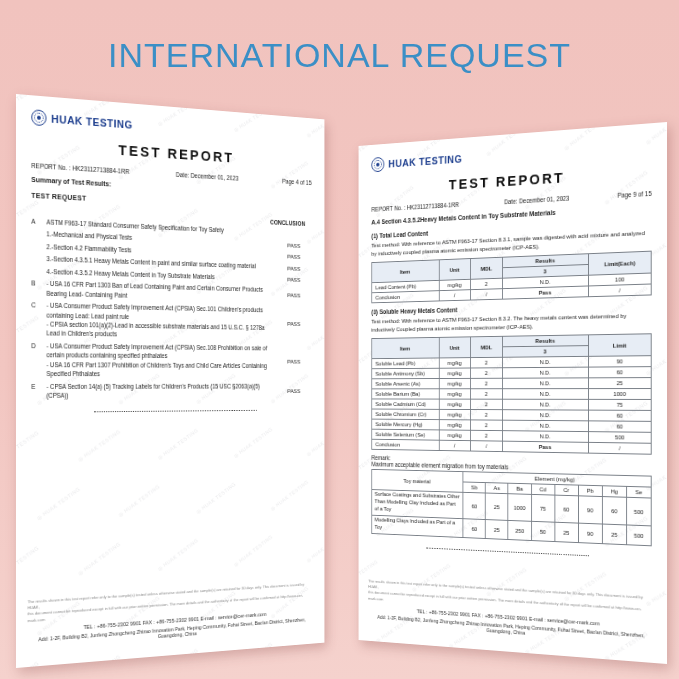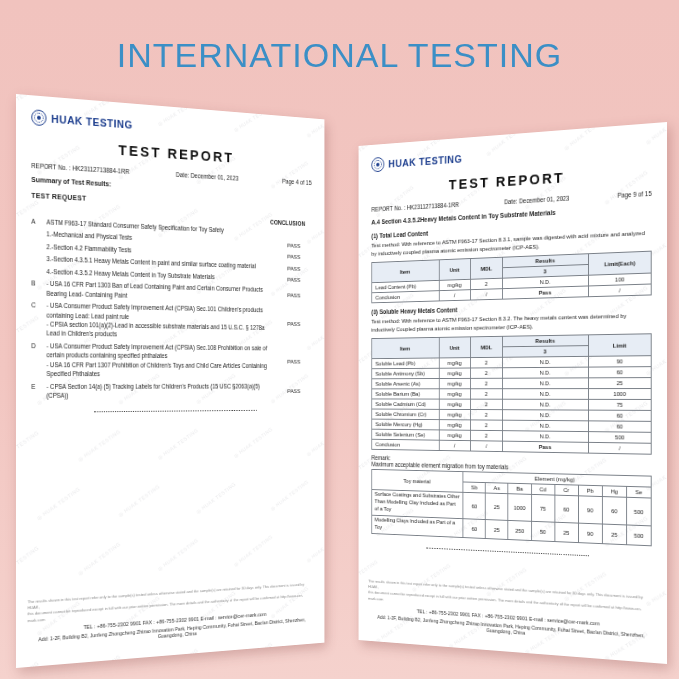--- a/index.html
+++ b/index.html
@@ -83,21 +83,21 @@
   .page-footer{
     position:absolute;left:12px;right:12px;bottom:18px;text-align:center;
   }
   .fine-print{font-size:4.2px;color:#8a8a8a;line-height:1.5;text-align:left;}
   .contact-line{font-size:5.6px;color:#333;margin-top:4px;}
   .address-line{font-size:5.3px;color:#333;margin-top:3px;}
 </style>
 </head>
 <body>
 
-<div class="main-title">INTERNATIONAL TESTING</div>
+<div class="main-title">INTERNATIONAL REQUEST</div>
 
 <div class="scene">
 
   <div class="page page-left">
     <div class="wm-layer">
         <span class="wm" style="left: -26px; top: 2px;">◎ HUAK TESTING</span>
         <span class="wm" style="left: 62px; top: 2px;">◎ HUAK TESTING</span>
         <span class="wm" style="left: 150px; top: 2px;">◎ HUAK TESTING</span>
         <span class="wm" style="left: 238px; top: 2px;">◎ HUAK TESTING</span>
         <span class="wm" style="left: 326px; top: 2px;">◎ HUAK TESTING</span>

